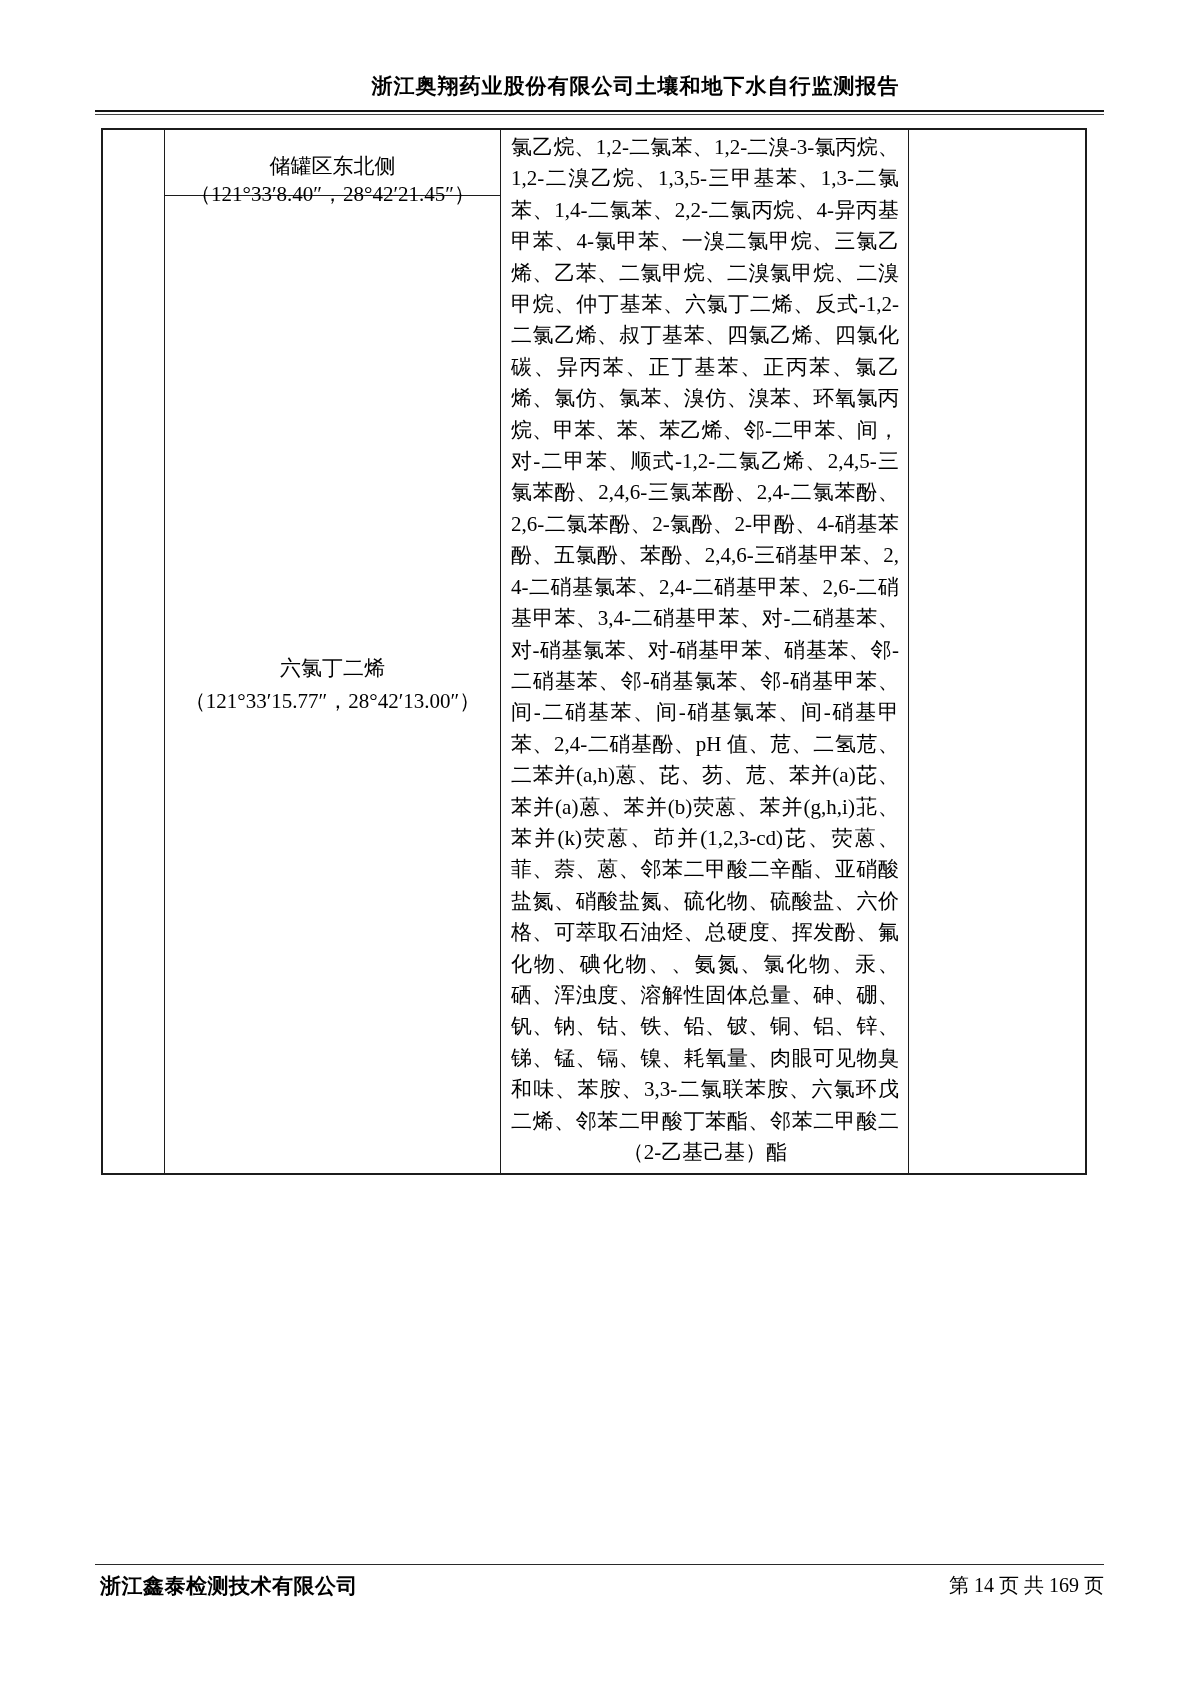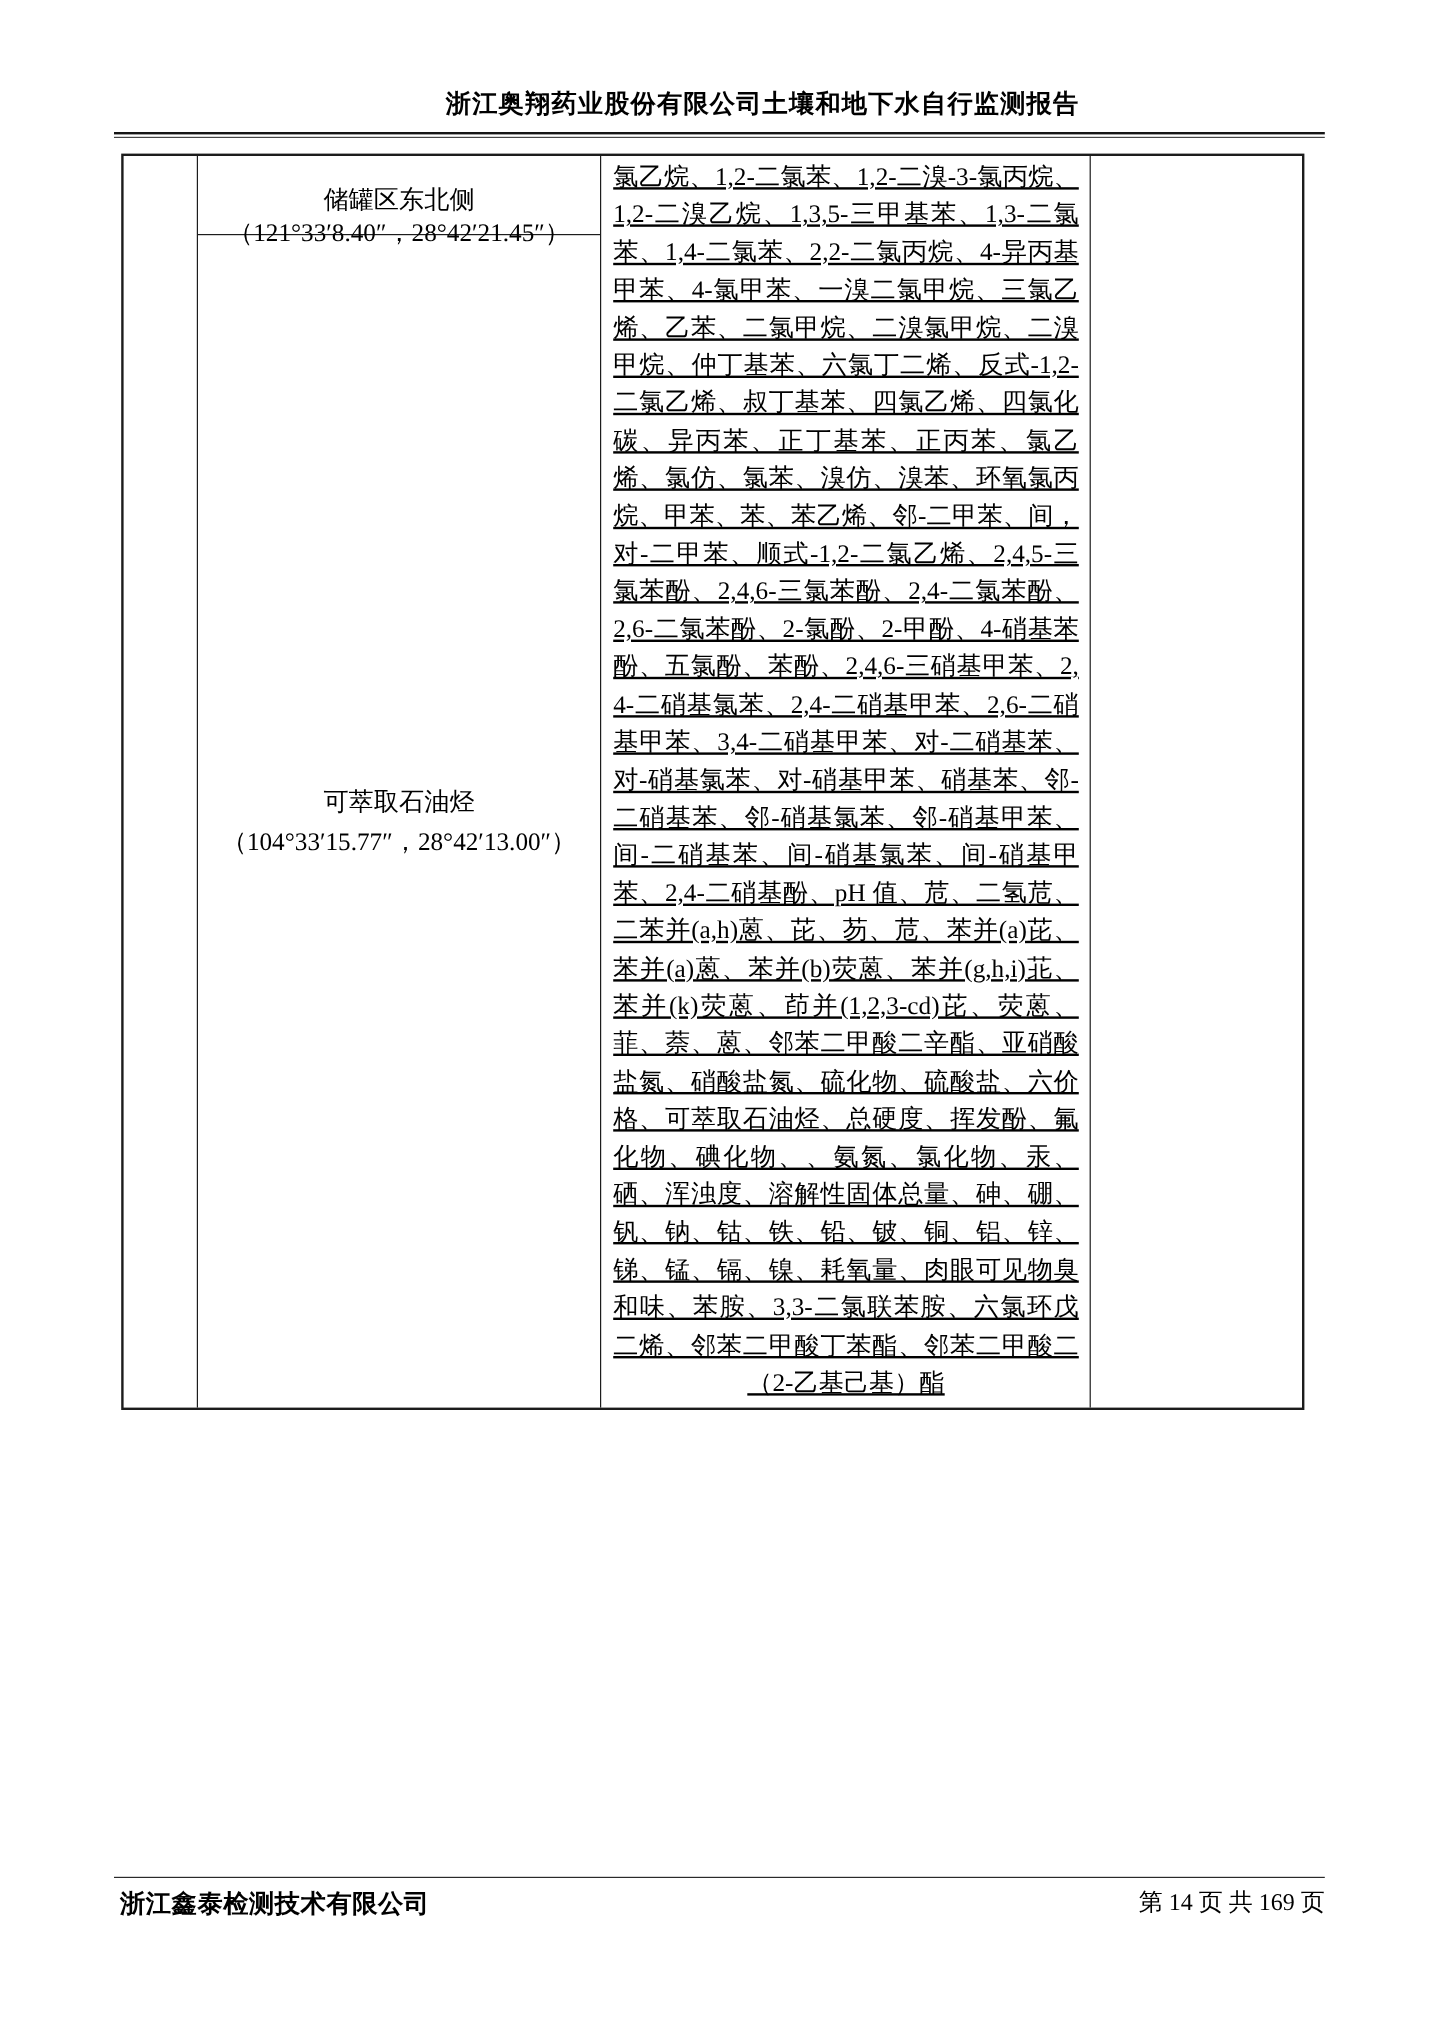--- a/index.html
+++ b/index.html
@@ -34,21 +34,21 @@
     position:absolute;
     top:128px; left:101px;
     width:986px; height:1047px;
     box-sizing:border-box;
     border:2px solid #1c1c1c;
     display:flex;
   }
   .col{box-sizing:border-box;}
   .col-index{width:62px;border-right:1.5px solid #1c1c1c;}
   .col-loc{width:336px;border-right:1.5px solid #1c1c1c;display:flex;flex-direction:column;}
-  .col-params{flex:1;border-right:1.5px solid #1c1c1c;padding:2px 9px 20px 10px;text-decoration:underline;}
+  .col-params{flex:1;border-right:1.5px solid #1c1c1c;padding:2px 9px 20px 10px;}
   .col-spare{width:176px;}
   .loc-cell-top{
     height:66px;
     box-sizing:border-box;
     border-bottom:1.5px solid #1c1c1c;
     text-align:center;
     padding-top:22px;
     font-size:21px;
     line-height:28px;
   }
@@ -100,22 +100,22 @@
   <div class="doc-table">
 
     <div class="col col-index"></div>
 
     <div class="col col-loc">
       <div class="cell loc-cell-top">
         <div>储罐区东北侧</div>
         <div>（121°33′8.40″，28°42′21.45″）</div>
       </div>
       <div class="cell loc-cell-main">
-        <div>可萃取石油烃</div>
-        <div>（104°33′15.77″，28°42′13.00″）</div>
+        <div>六氯丁二烯</div>
+        <div>（121°33′15.77″，28°42′13.00″）</div>
       </div>
     </div>
 
     <div class="col col-params">
       <p class="params-text">氯乙烷、1,2-二氯苯、1,2-二溴-3-氯丙烷、1,2-二溴乙烷、1,3,5-三甲基苯、1,3-二氯苯、1,4-二氯苯、2,2-二氯丙烷、4-异丙基甲苯、4-氯甲苯、一溴二氯甲烷、三氯乙烯、乙苯、二氯甲烷、二溴氯甲烷、二溴甲烷、仲丁基苯、六氯丁二烯、反式-1,2-二氯乙烯、叔丁基苯、四氯乙烯、四氯化碳、异丙苯、正丁基苯、正丙苯、氯乙烯、氯仿、氯苯、溴仿、溴苯、环氧氯丙烷、甲苯、苯、苯乙烯、邻-二甲苯、间，对-二甲苯、顺式-1,2-二氯乙烯、2,4,5-三氯苯酚、2,4,6-三氯苯酚、2,4-二氯苯酚、2,6-二氯苯酚、2-氯酚、2-甲酚、4-硝基苯酚、五氯酚、苯酚、2,4,6-三硝基甲苯、2,4-二硝基氯苯、2,4-二硝基甲苯、2,6-二硝基甲苯、3,4-二硝基甲苯、对-二硝基苯、对-硝基氯苯、对-硝基甲苯、硝基苯、邻-二硝基苯、邻-硝基氯苯、邻-硝基甲苯、间-二硝基苯、间-硝基氯苯、间-硝基甲苯、2,4-二硝基酚、pH 值、苊、二氢苊、二苯并(a,h)蒽、芘、芴、苊、苯并(a)芘、苯并(a)蒽、苯并(b)荧蒽、苯并(g,h,i)苝、苯并(k)荧蒽、茚并(1,2,3-cd)芘、荧蒽、菲、萘、蒽、邻苯二甲酸二辛酯、亚硝酸盐氮、硝酸盐氮、硫化物、硫酸盐、六价格、可萃取石油烃、总硬度、挥发酚、氟化物、碘化物、、氨氮、氯化物、汞、硒、浑浊度、溶解性固体总量、砷、硼、钒、钠、钴、铁、铅、铍、铜、铝、锌、锑、锰、镉、镍、耗氧量、肉眼可见物臭和味、苯胺、3,3-二氯联苯胺、六氯环戊二烯、邻苯二甲酸丁苯酯、邻苯二甲酸二（2-乙基己基）酯</p>
     </div>
 
     <div class="col col-spare"></div>
 
   </div>

